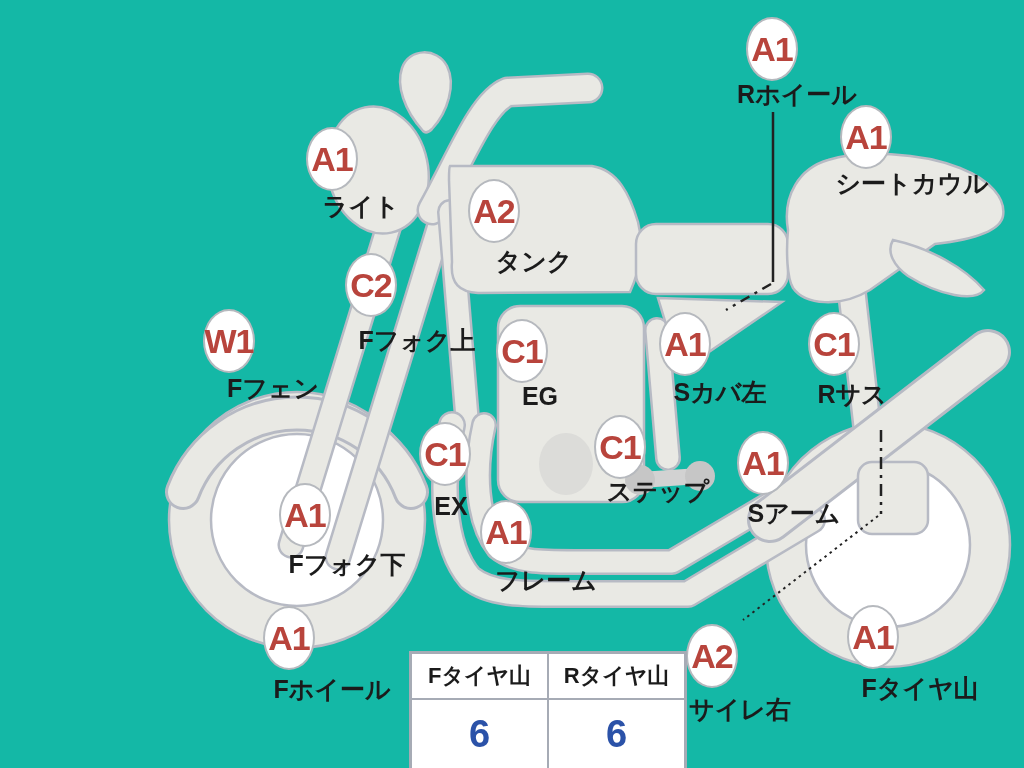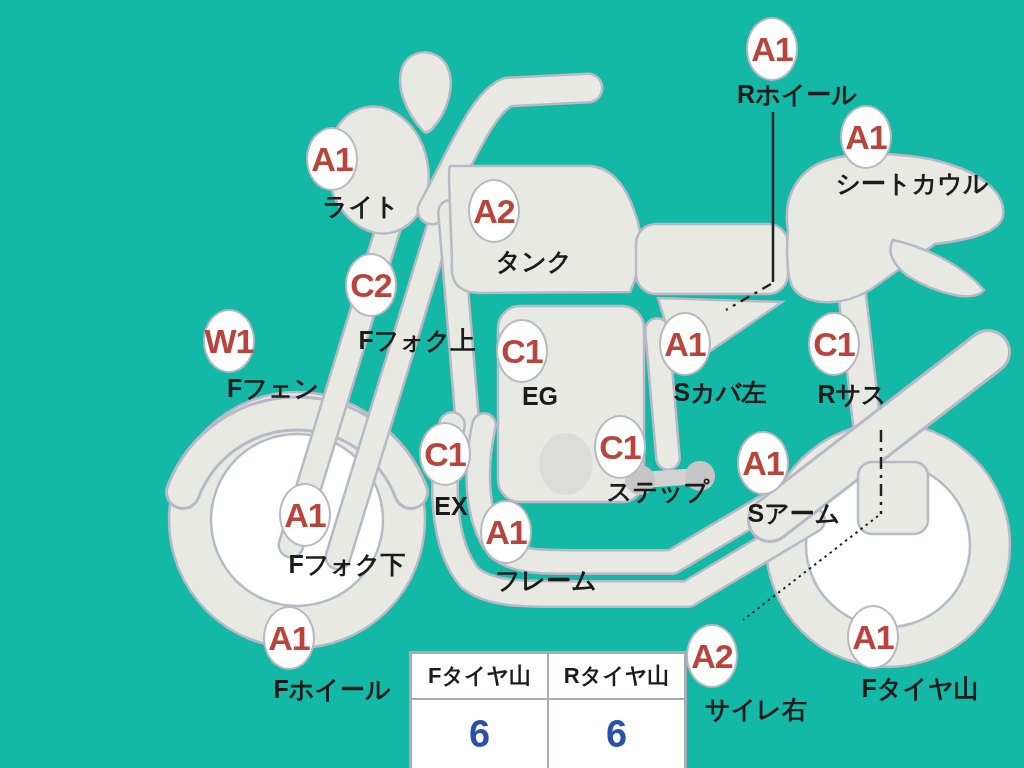--- a/index.html
+++ b/index.html
@@ -163,21 +163,21 @@
   <div class="badge" style="left:305px;top:515px">A1</div>
   <div class="mlabel" style="left:347px;top:564px">Fフォク下</div>
 
   <div class="badge" style="left:506px;top:532px">A1</div>
   <div class="mlabel" style="left:546px;top:580px">フレーム</div>
 
   <div class="badge" style="left:289px;top:638px">A1</div>
   <div class="mlabel" style="left:332px;top:689px">Fホイール</div>
 
   <div class="badge" style="left:712px;top:656px">A2</div>
-  <div class="mlabel" style="left:756px;top:709px">サイレ右</div>
+  <div class="mlabel" style="left:740px;top:709px">サイレ右</div>
 
   <div class="badge" style="left:873px;top:637px">A1</div>
   <div class="mlabel" style="left:920px;top:688px">Fタイヤ山</div>
 
   <div class="tyretable">
     <div class="tt-h">Fタイヤ山</div>
     <div class="tt-h">Rタイヤ山</div>
     <div class="tt-v">6</div>
     <div class="tt-v">6</div>
   </div>

